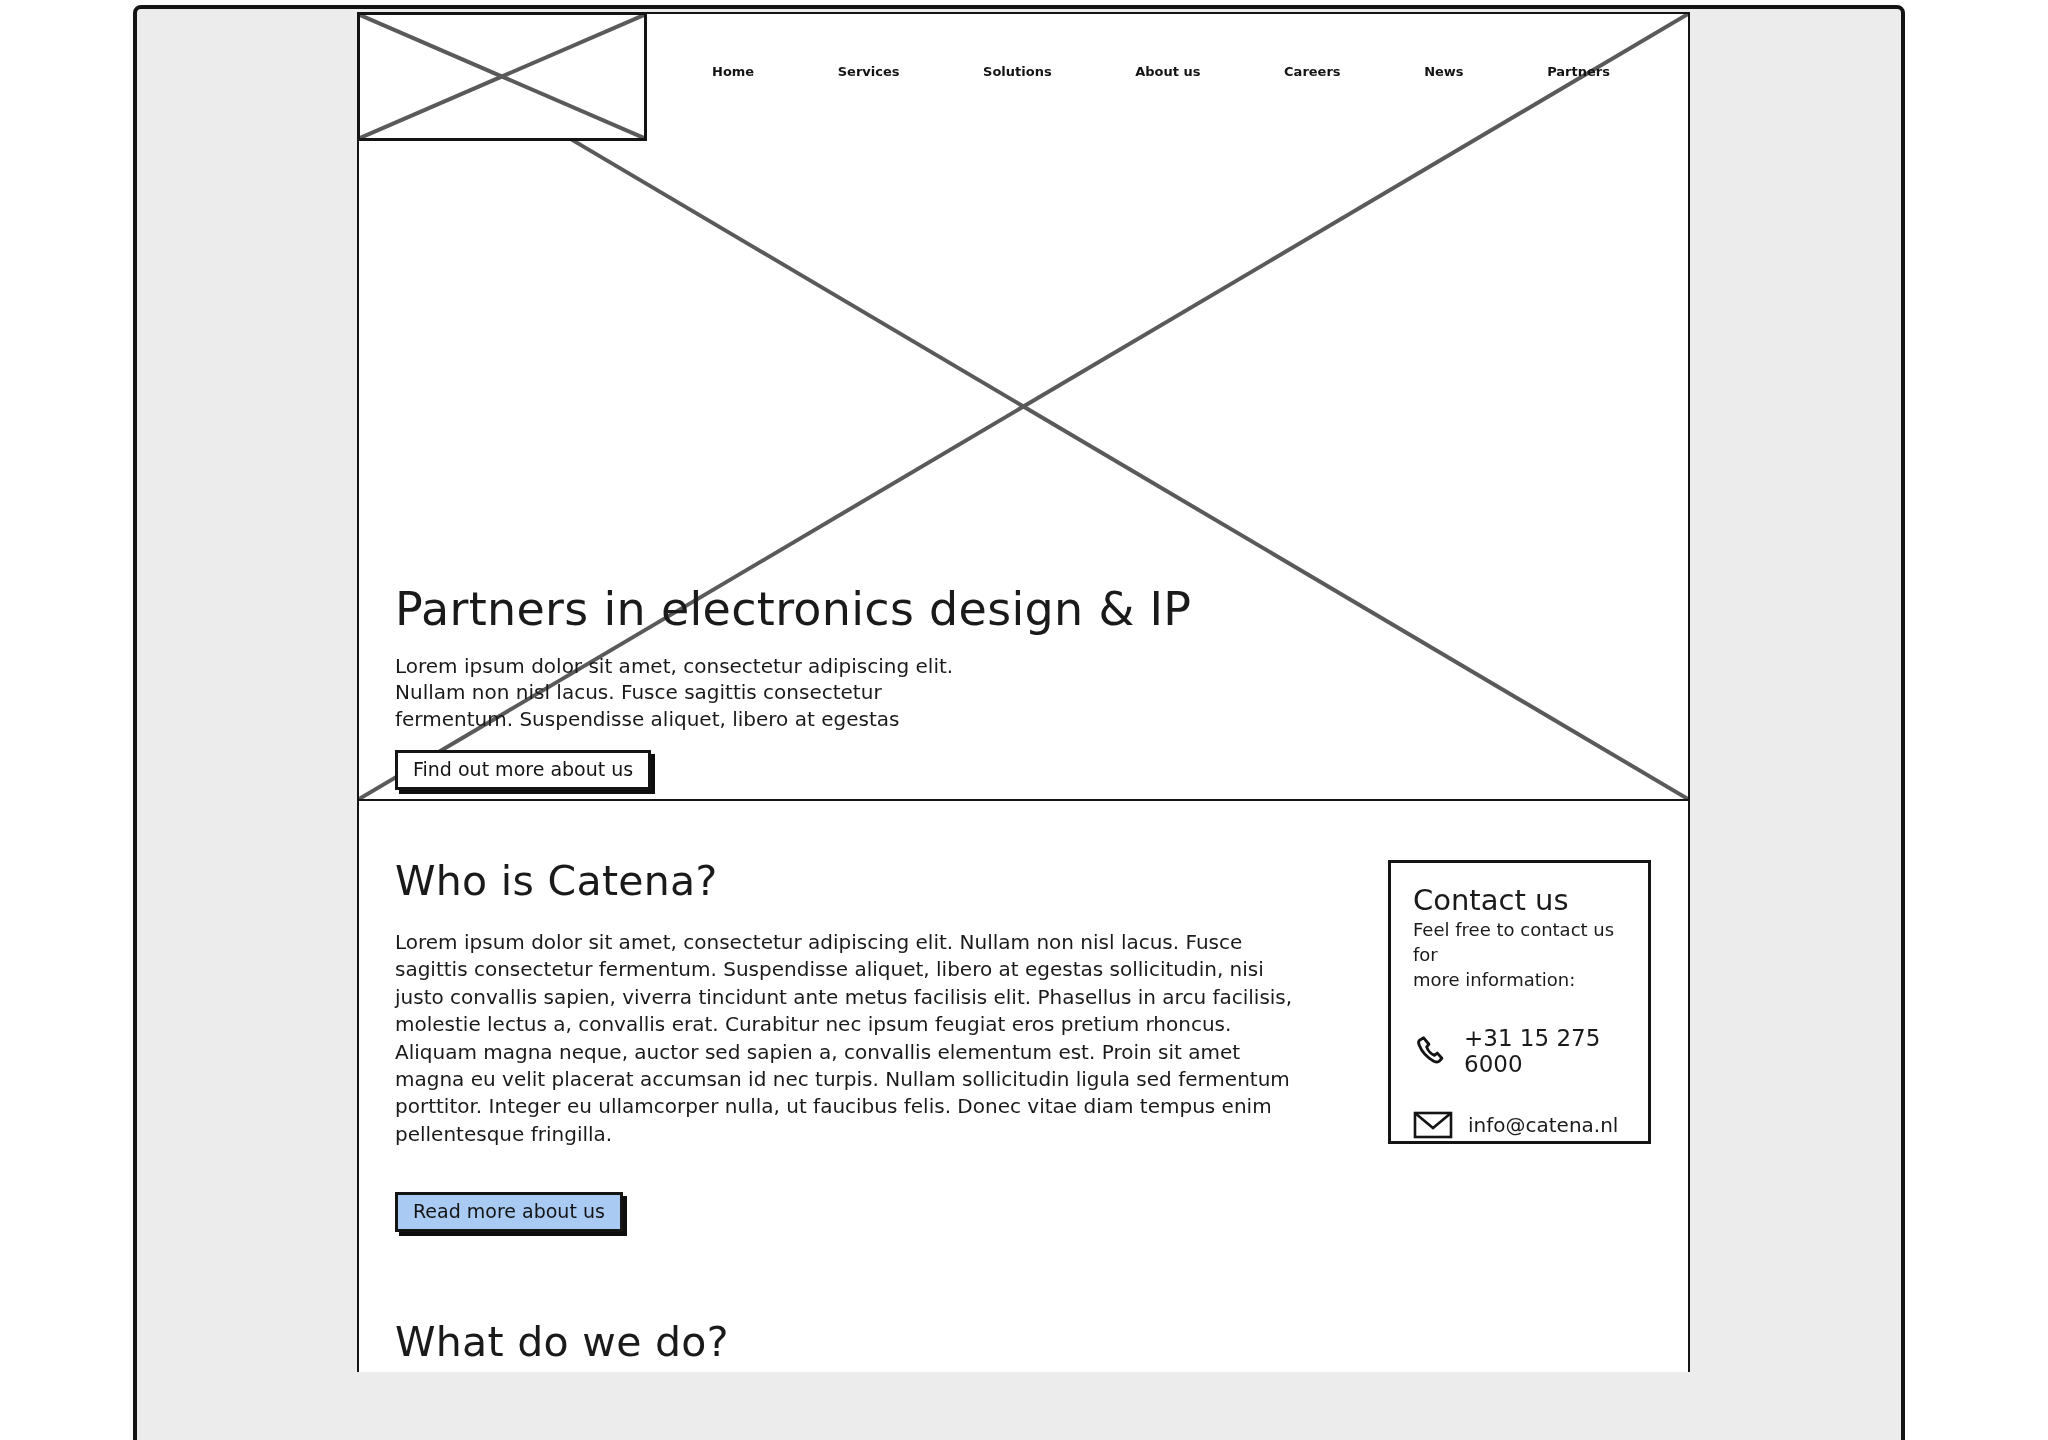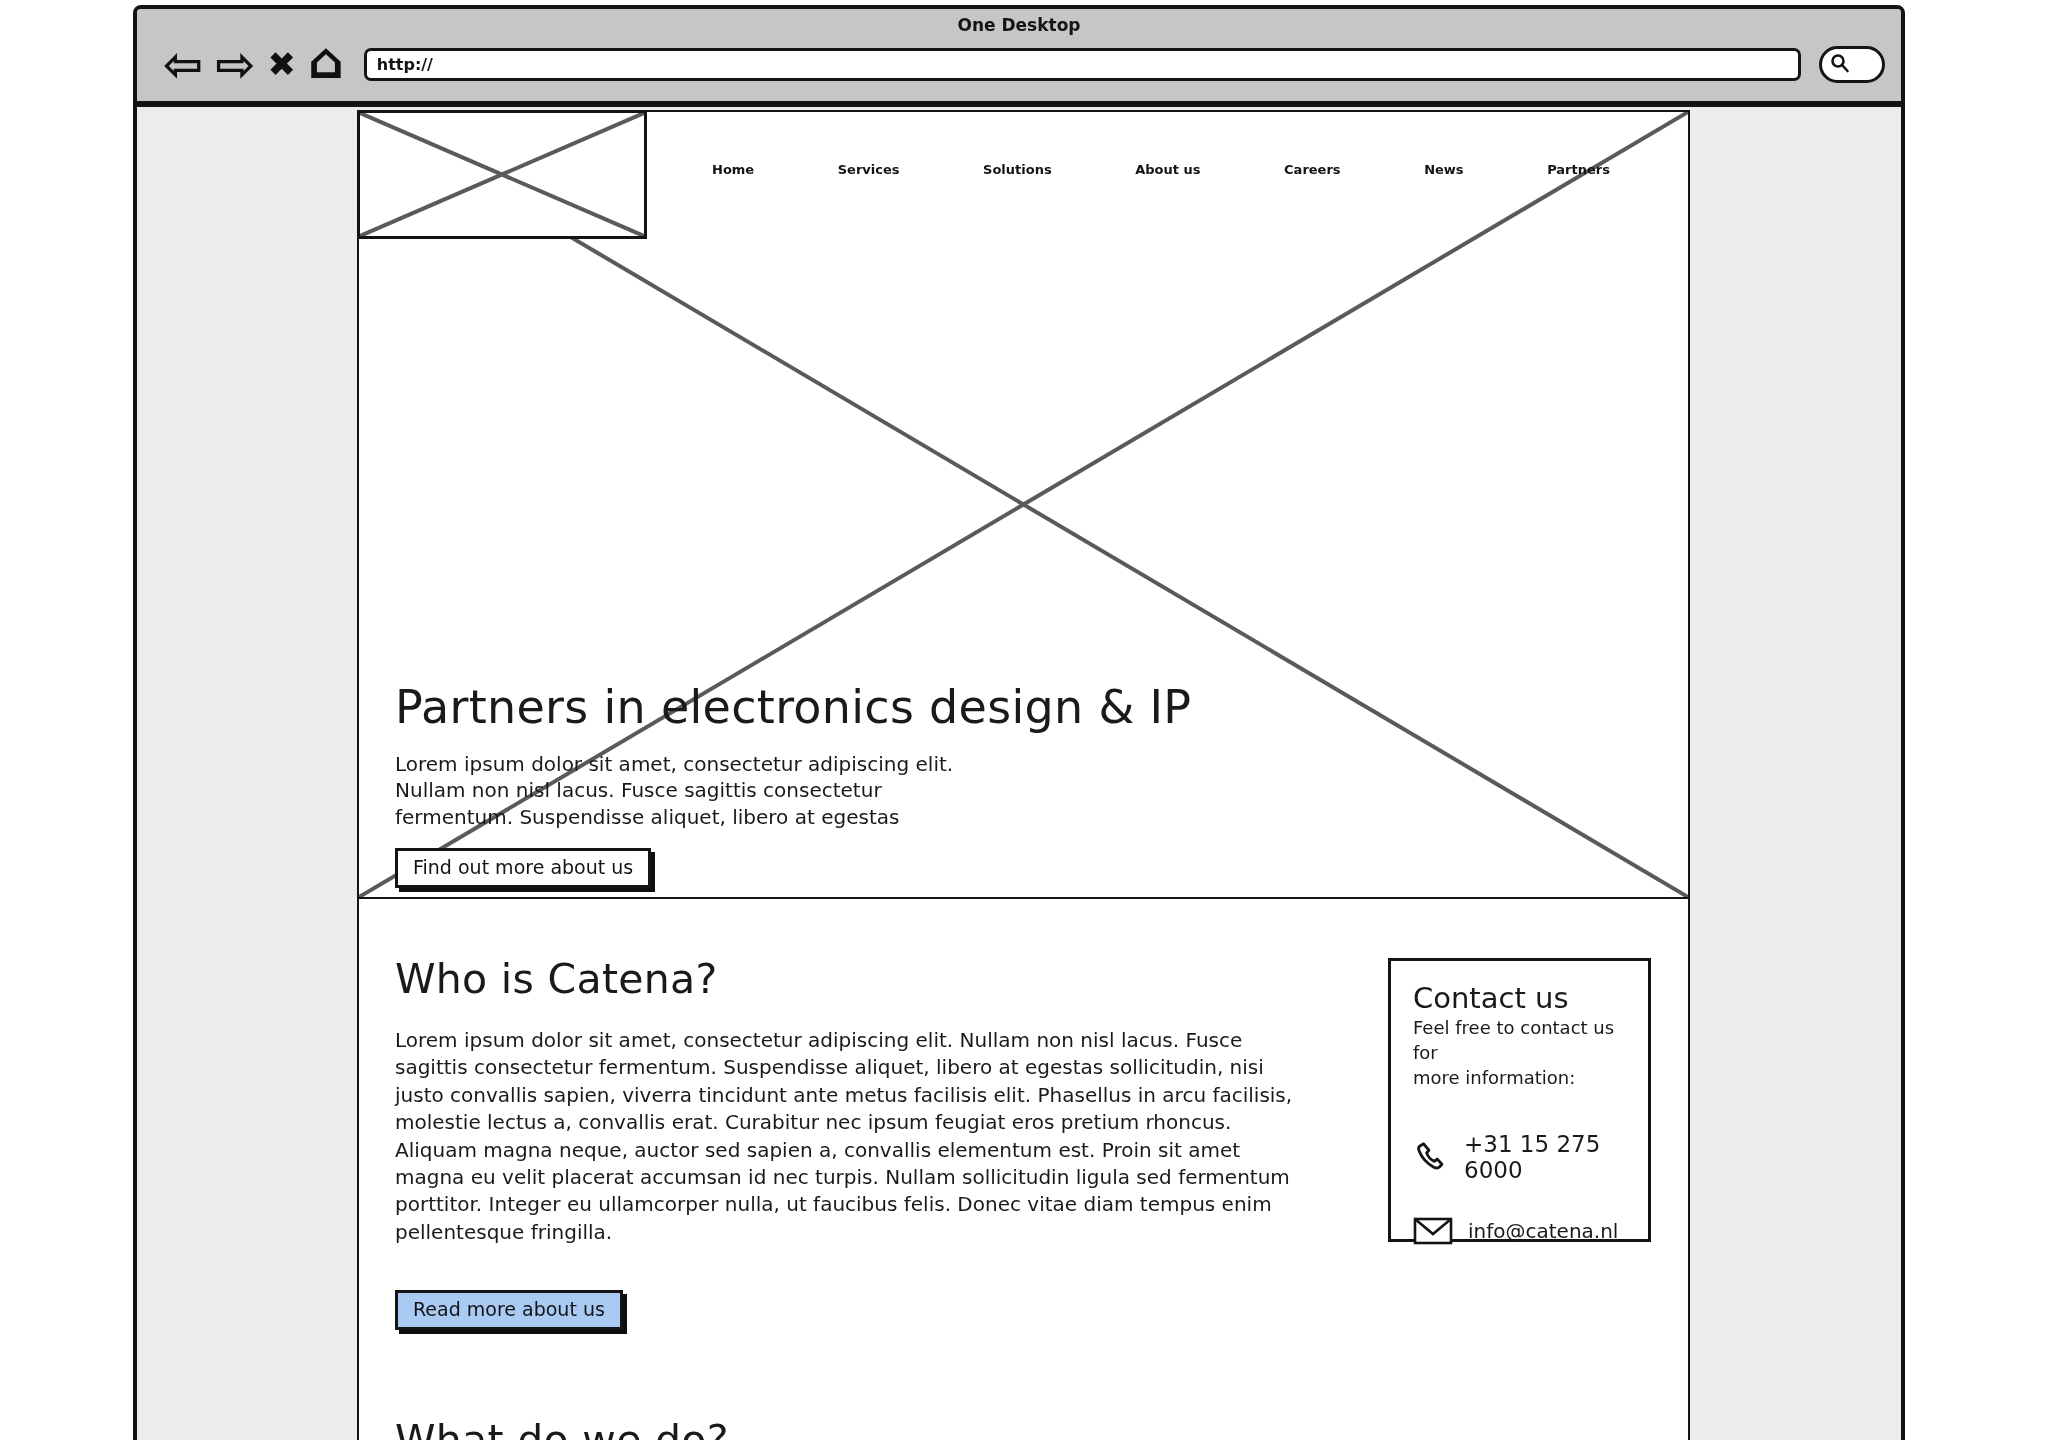--- a/index.html
+++ b/index.html
@@ -153,55 +153,31 @@
     position: absolute;
     top: 59px; right: 37px;
     width: 263px; height: 284px;
     border: 3px solid #141414;
     background: #fff;
     padding: 20px 20px 0 22px;
   }
   .contact-heading { font-size: 29px; font-weight: 400; }
   .contact-intro { font-size: 18px; line-height: 1.4; white-space: pre-line; }
   .contact-row { display: flex; align-items: center; gap: 15px; }
-  .contact-row.phone { margin-top: 40px; font-size: 23px; }
+  .contact-row.phone { margin-top: 32px; font-size: 23px; }
   .contact-row.email { margin-top: 33px; font-size: 20px; }
   .contact-row svg { flex: none; }
 
   .what-heading { margin-top: 86px; }
 </style>
 </head>
 <body>
 
 <div class="window">
 
-  <div class="toolbar">
-    <div class="window-title">One Desktop</div>
-    <div class="controls">
-      <button class="tool-btn">
-        <span class="arrow-glyph">⇦</span>
-      </button>
-      <button class="tool-btn">
-        <span class="arrow-glyph">⇨</span>
-      </button>
-      <button class="tool-btn">
-        <span class="stop-glyph">✖</span>
-      </button>
-      <button class="tool-btn">
-        <span class="home-glyph">⌂</span>
-      </button>
-      <input class="url-input" value="http://" style="">
-      <div class="search-pill">
-        <svg width="24" height="24" viewBox="0 0 24 24">
-          <circle cx="9" cy="9" r="5.5" fill="none" stroke="#141414" stroke-width="2.6"></circle>
-          <line x1="13.5" y1="13.5" x2="18.5" y2="19" stroke="#141414" stroke-width="2.6" stroke-linecap="round"></line>
-        </svg>
-      </div>
-    </div>
-  </div>
 
   <div class="viewport">
     <div class="page">
 
       <div class="hero">
         <svg class="x-lines" viewBox="0 0 1333 787" preserveAspectRatio="none">
           <line x1="0" y1="0" x2="1333" y2="787" stroke="#5a5a5a" stroke-width="4" vector-effect="non-scaling-stroke"></line>
           <line x1="0" y1="787" x2="1333" y2="0" stroke="#5a5a5a" stroke-width="4" vector-effect="non-scaling-stroke"></line>
         </svg>
 

